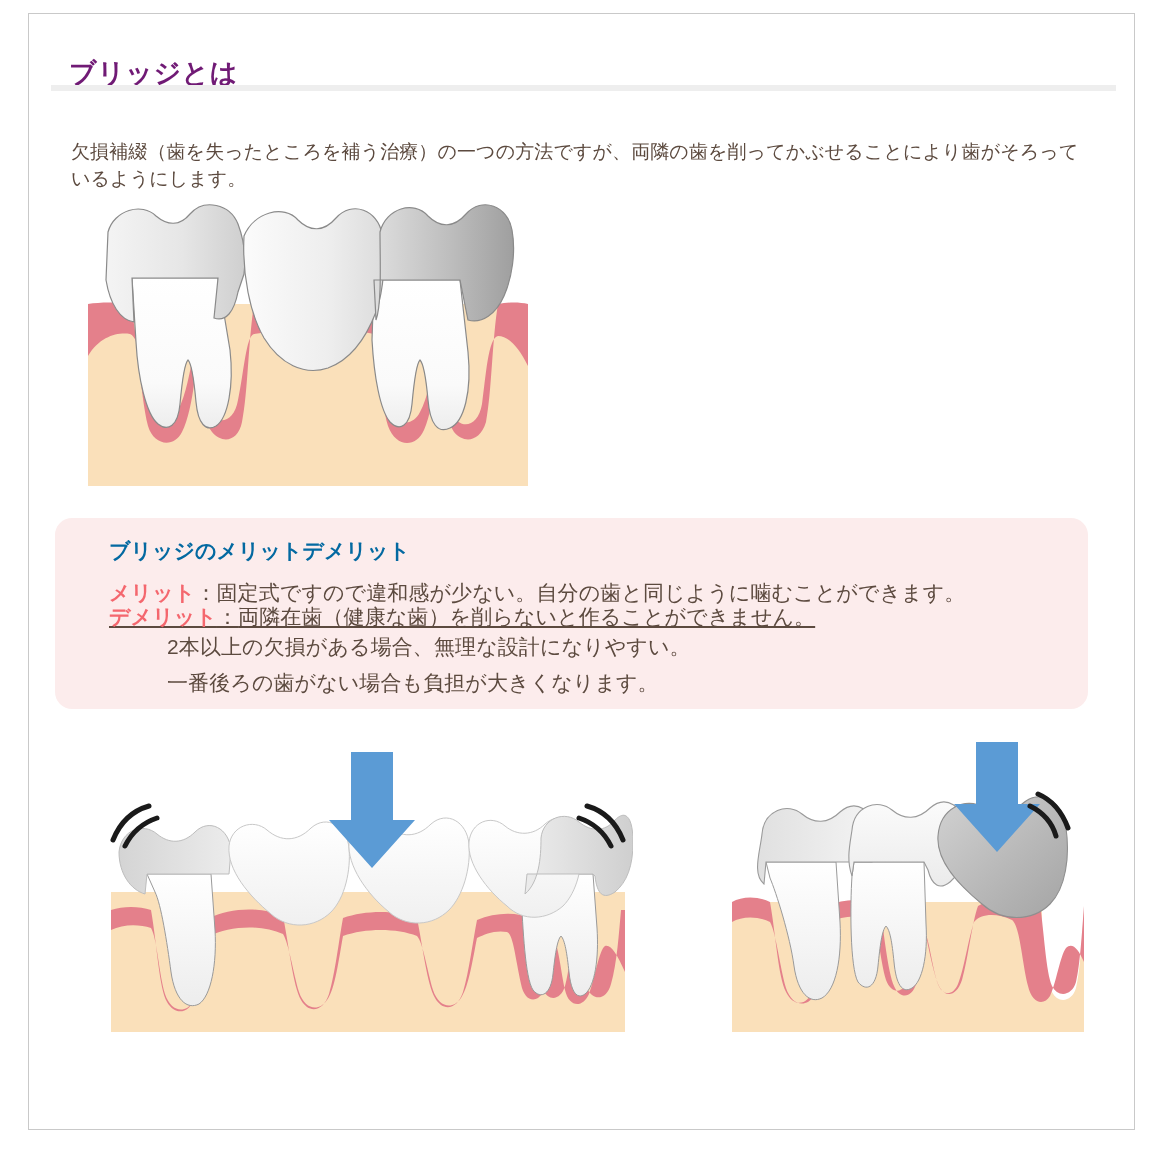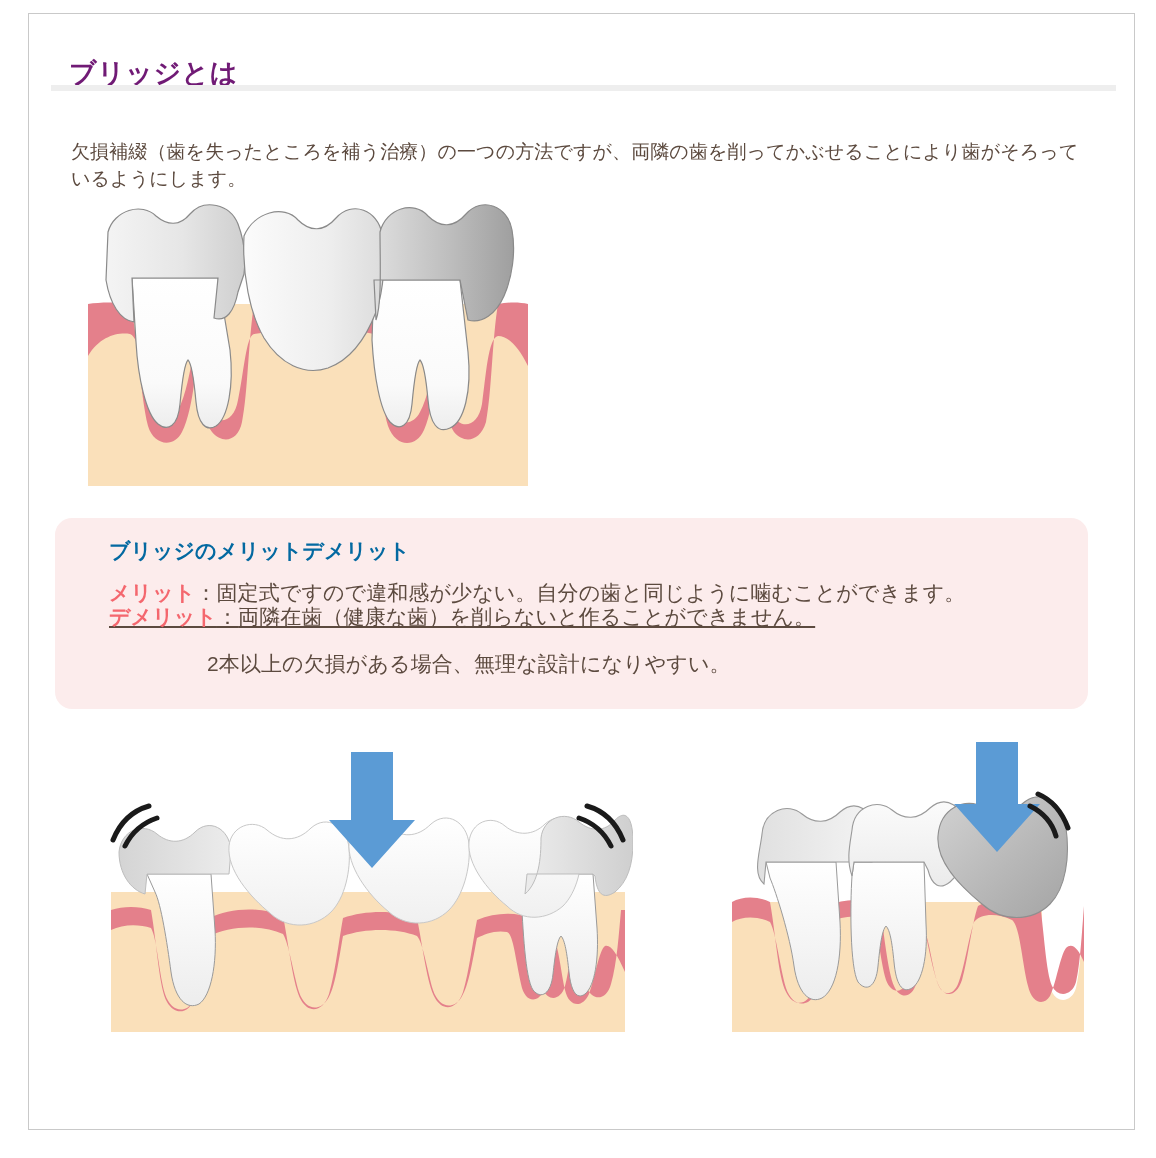--- a/index.html
+++ b/index.html
@@ -90,21 +90,21 @@
   .mp-line {
     position: absolute;
     left: 54px;
     font-size: 21px;
     color: #5c4a3f;
     white-space: nowrap;
     letter-spacing: 0.1px;
   }
   .mp-line.l1 { top: 48px; margin-top: 13px; }
   .mp-line.l2 { top: 85px; text-decoration: underline; }
-  .mp-line.l3 { top: 132px; left: 112px; margin-left: 40px; }
+  .mp-line.l3 { top: 115px; left: 112px; }
   .mp-line.l4 { top: 151px; left: 112px; }
   .mp-tag {
     color: #f4676e;
     font-weight: bold;
   }
 </style>
 </head>
 <body>
 
 <div class="page-frame">
@@ -501,15 +501,16 @@
     <div class="mp-line l1">
       <span class="mp-tag">メリット</span><span>：</span><span>固定式ですので違和感が少ない。自分の歯と同じように噛むことができます。</span>
     </div>
 
     <div class="mp-line l2">
       <span class="mp-tag">デメリット</span><span>：</span><span>両隣在歯（健康な歯）を削らないと作ることができません。</span>
     </div>
 
     <div class="mp-line l3">2本以上の欠損がある場合、無理な設計になりやすい。</div>
 
+    <div class="mp-line l4">一番後ろの歯がない場合も負担が大きくなります。</div>
   </div>
 
 </div>
 
 </body></html>

